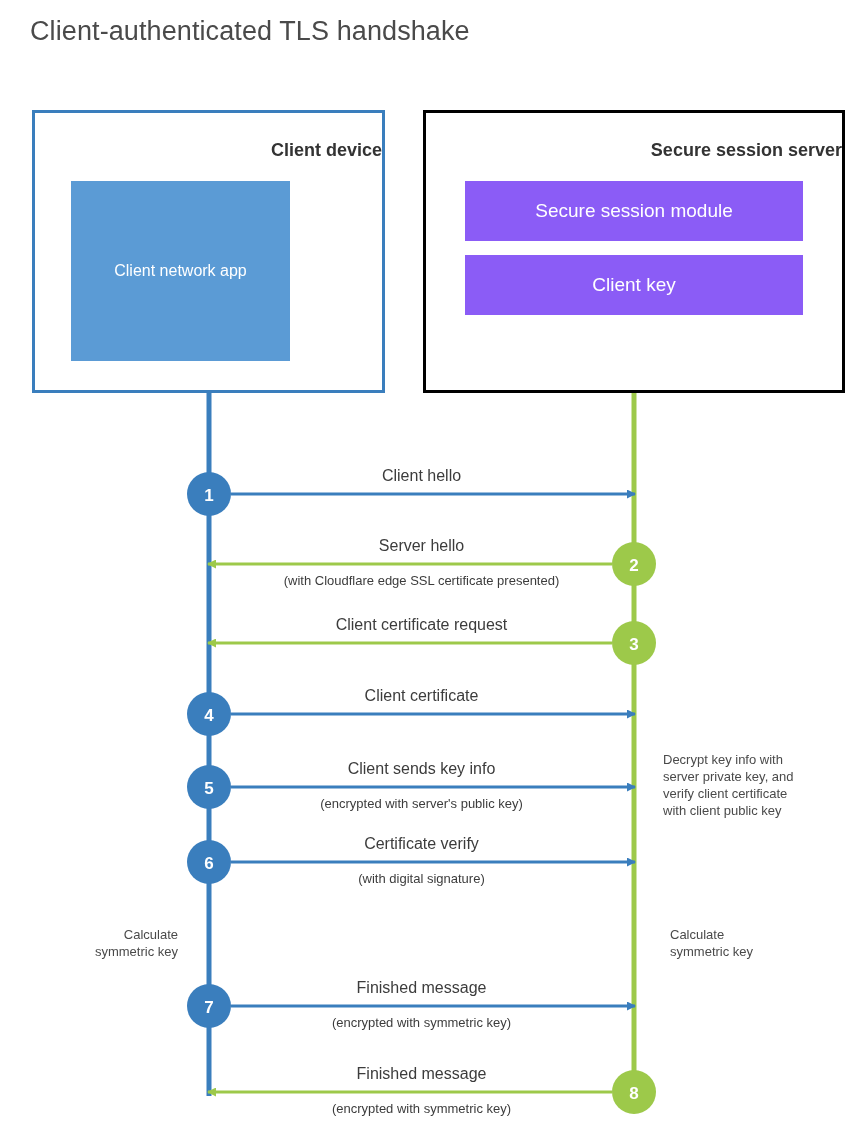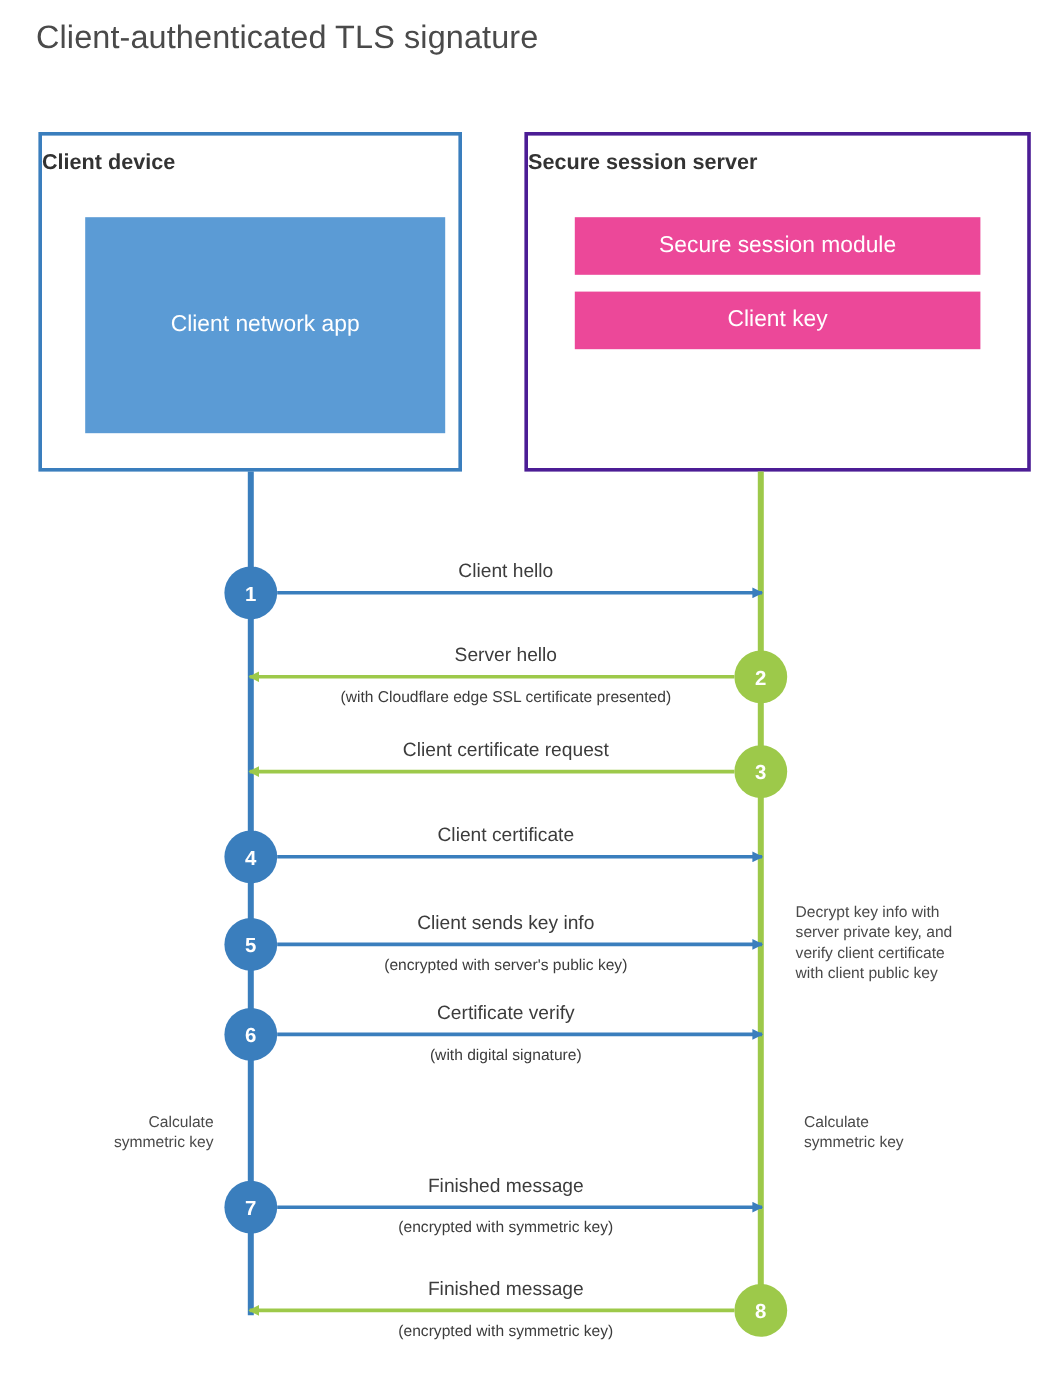--- a/index.html
+++ b/index.html
@@ -37,59 +37,59 @@
     background: #ffffff;
   }
   #client-box {
     left: 32px;
     top: 110px;
     width: 353px;
     height: 283px;
     border: 3px solid #3a7ebd;
   }
   #server-box {
-    left: 437px;
+    left: 423px;
     top: 110px;
     width: 422px;
     height: 283px;
-    border: 3px solid #4c1d95;
+    border: 3px solid #000000;
   }
   .entity-title {
-    text-align: left;
+    text-align: right;
     font-size: 18px;
     font-weight: bold;
     color: #333333;
-    margin-top: 12px;
+    margin-top: 27px;
   }
   .app-block {
     position: absolute;
     left: 36px;
     top: 68px;
-    width: 300px;
+    width: 219px;
     height: 180px;
     background: #5b9bd5;
     color: #ffffff;
-    font-size: 19px;
+    font-size: 16px;
     display: flex;
     align-items: center;
     justify-content: center;
     text-align: center;
     line-height: 1.28;
   }
   .server-modules {
     position: absolute;
     left: 39px;
     top: 68px;
     width: 338px;
   }
   .server-module {
-    background: #ec4899;
+    background: #8b5cf6;
     color: #ffffff;
     font-size: 19px;
-    height: 48px;
+    height: 60px;
     display: flex;
     align-items: center;
     justify-content: center;
     margin-bottom: 14px;
     text-align: right;
   }
   
   #sequence-svg {
     position: absolute;
     left: 0;
@@ -119,21 +119,21 @@
     fill: #ffffff;
     text-anchor: middle;
     dominant-baseline: central;
   }
 </style>
 </head>
 <body>
 
 <div id="diagram-root">
 
-  <div class="page-title">Client-authenticated TLS signature</div>
+  <div class="page-title">Client-authenticated TLS handshake</div>
 
   <div class="entity-box" id="client-box">
     <div class="entity-title">Client device</div>
     <div class="app-block">Client network app</div>
   </div>
 
   <div class="entity-box" id="server-box">
     <div class="entity-title">Secure session server</div>
     <div class="server-modules">
       <div class="server-module">Secure session module</div>

